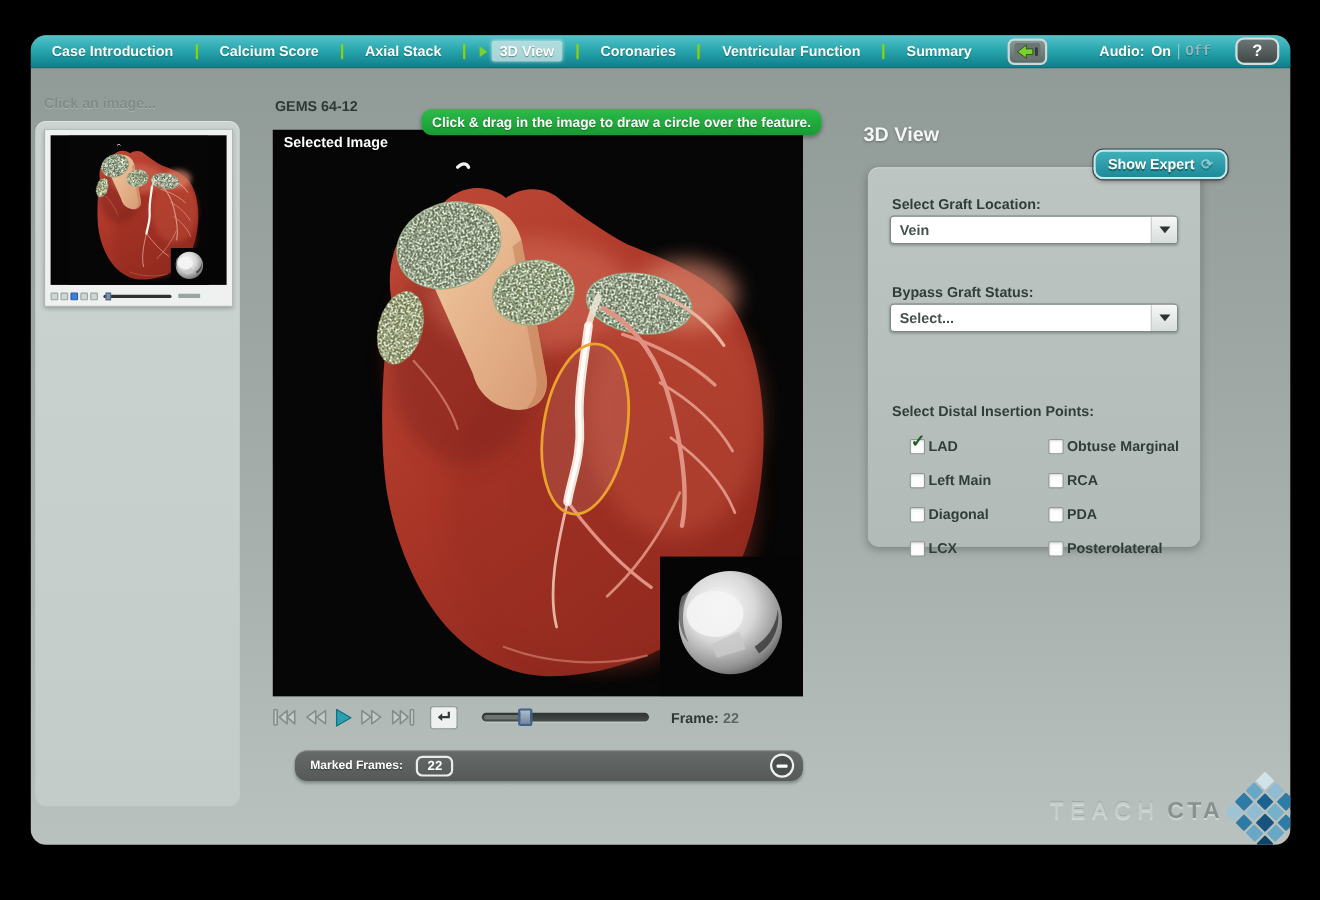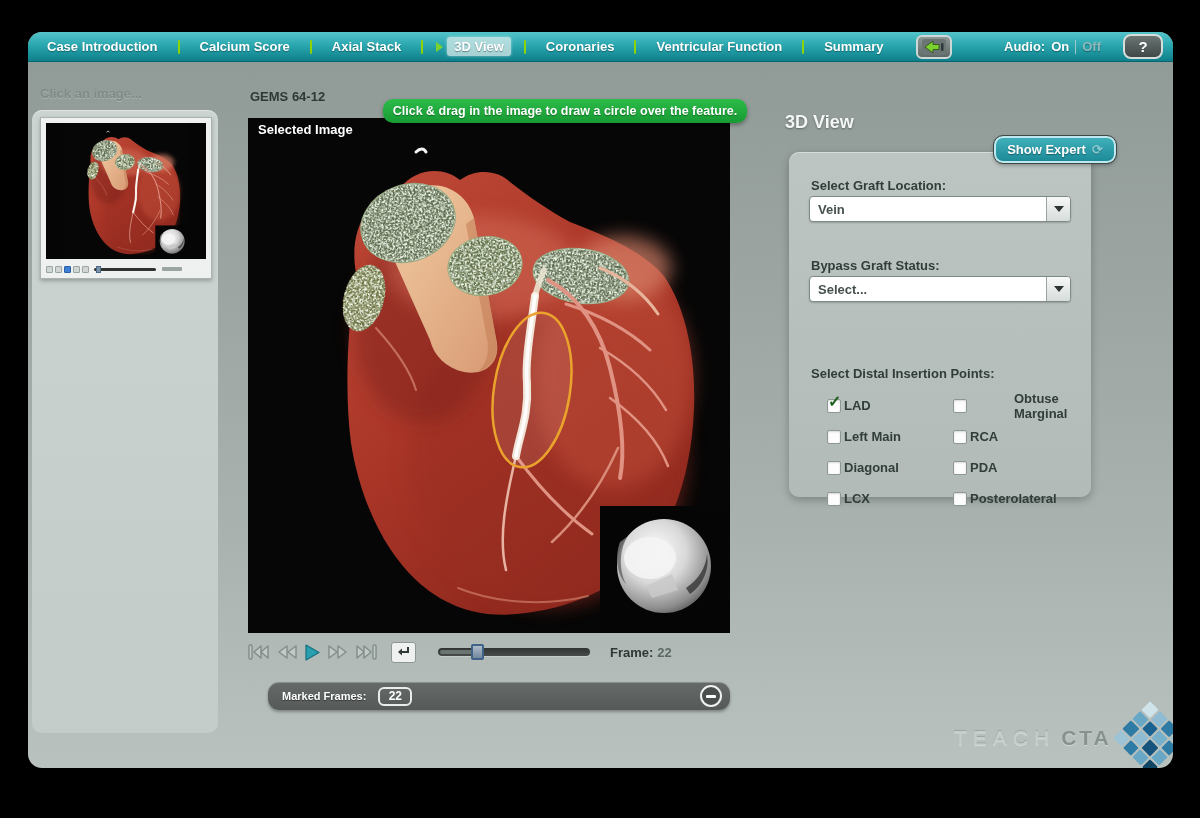--- a/index.html
+++ b/index.html
@@ -21,21 +21,21 @@
   .tab { color:#fff; font-weight:bold; font-size:13px; text-shadow:0 1px 1px rgba(0,40,45,.45);
          cursor:pointer; display:flex; align-items:center; gap:4px; white-space:nowrap; }
   .tab-sep { width:2px; height:14px; background:#8fd400; border-radius:1px; }
   .tab .pill { padding:2px 7px; border-radius:3px; }
   .tab.active .pill { background:rgba(216,233,234,.75); box-shadow:0 0 3px rgba(255,255,255,.5); }
   .tab-play { width:0; height:0; border-left:7px solid #7ad22e; border-top:5px solid transparent; border-bottom:5px solid transparent; }
   .nav-back { margin-left:26px; width:36px; height:24px; border-radius:6px; border:2px solid #cfd8d6;
               background:linear-gradient(180deg,#8b9896 0%,#5d6a68 100%); display:flex; align-items:center; justify-content:center; cursor:pointer; }
   .audio { margin-left:auto; display:flex; align-items:center; gap:6px; color:#fff; font-weight:bold; font-size:13px;
            text-shadow:0 1px 1px rgba(0,40,45,.45); margin-right:22px;text-align:right; }
-  .audio .off { color:#8fb9bd; cursor:pointer; }
+  .audio .off { color:#8fb9bd; cursor:pointer;font-family:Liberation Mono, monospace; }
   .audio .on { cursor:pointer; }
   .audio .adiv { width:1px; height:14px; background:#9fc6c9; }
   .help-btn { width:40px; height:25px; border-radius:8px; border:2px solid #d6dddb;
               background:linear-gradient(180deg,#6b7573 0%,#3f4846 100%);
               color:#fff; font-weight:bold; font-size:15px; display:flex; align-items:center; justify-content:center; cursor:pointer; }
 
   
   .sidebar-prompt { position:absolute; left:12px; top:54px; font-size:13px; font-weight:bold; color:#808b88;
                     text-shadow:0 1px 0 rgba(255,255,255,.22); }
   .sidebar-panel { position:absolute; left:4px; top:78px; width:186px; height:623px; border-radius:10px;
@@ -404,21 +404,21 @@
             <span class="cb-label">Left Main</span>
           </div>
           <div class="cb-item" style="grid-area: 3 / 1;">
             <span class="cb-box"></span>
             <span class="cb-label">Diagonal</span>
           </div>
           <div class="cb-item" style="grid-area: 4 / 1;">
             <span class="cb-box"></span>
             <span class="cb-label">LCX</span>
           </div>
-          <div class="cb-item" style="grid-area: 1 / 2; gap: 44px;">
+          <div class="cb-item" style="grid-area: 1 / 2;">
             <span class="cb-box"></span>
             <span class="cb-label">Obtuse Marginal</span>
           </div>
           <div class="cb-item" style="grid-area: 2 / 2;">
             <span class="cb-box"></span>
             <span class="cb-label">RCA</span>
           </div>
           <div class="cb-item" style="grid-area: 3 / 2;">
             <span class="cb-box"></span>
             <span class="cb-label">PDA</span>

